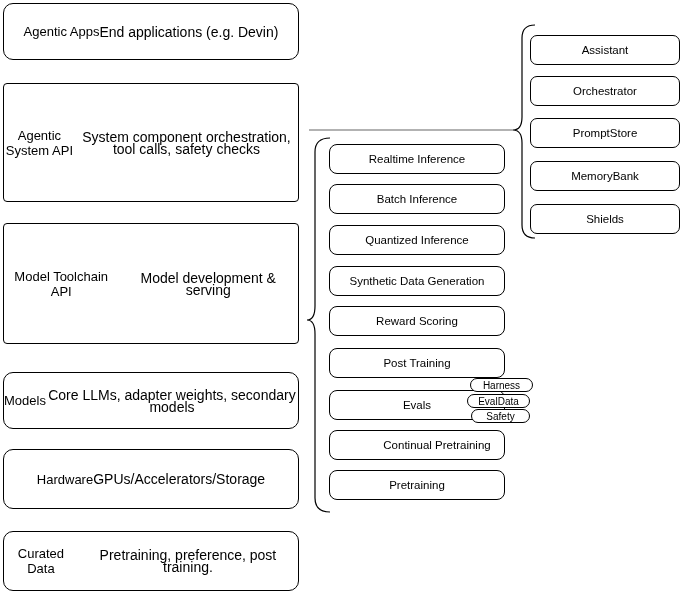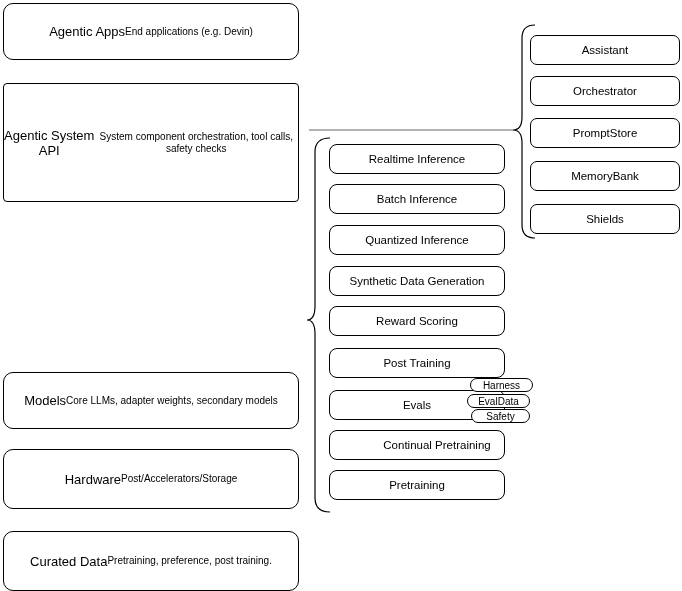--- a/index.html
+++ b/index.html
@@ -29,21 +29,21 @@
     background: #ffffff;
     display: flex;
     align-items: center;
     justify-content: center;
     text-align: center;
   }
   
   .lbox { left: 3px; width: 296px; border-radius: 10px; }
   .lbox.bigr { border-radius: 4px; }
   .lbox-title { font-size: 13px; line-height: 15px; }
-  .lbox-sub { font-size: 10px; line-height: 12px; }
+  .lbox-sub { font-size: 14px; line-height: 12px; }
   
   .mbox {
     left: 329px; width: 176px; height: 30px;
     border-radius: 8px;
     font-size: 11.5px;
   }
   
   .rbox {
     left: 530px; width: 150px; height: 30px;
     border-radius: 7px;
@@ -80,27 +80,31 @@
   </svg>
 
   <div class="node lbox" style="top:3px;height:57px;">
     <div class="lbox-title">Agentic Apps</div>
     <div class="lbox-sub">End applications (e.g. Devin)</div>
   </div>
   <div class="node lbox bigr" style="top:83px;height:119px;">
     <div class="lbox-title">Agentic System API</div>
     <div class="lbox-sub">System component orchestration, tool calls, safety checks</div>
   </div>
+  <div class="node lbox bigr" style="top:223px;height:121px;">
+    <div class="lbox-title">Model Toolchain API</div>
+    <div class="lbox-sub">Model development &amp; serving</div>
+  </div>
   <div class="node lbox" style="top:372px;height:57px;">
     <div class="lbox-title">Models</div>
     <div class="lbox-sub">Core LLMs, adapter weights, secondary models</div>
   </div>
   <div class="node lbox" style="top:449px;height:60px;">
     <div class="lbox-title">Hardware</div>
-    <div class="lbox-sub">Post/Accelerators/Storage</div>
+    <div class="lbox-sub">GPUs/Accelerators/Storage</div>
   </div>
   <div class="node lbox" style="top:531px;height:60px;">
     <div class="lbox-title">Curated Data</div>
     <div class="lbox-sub">Pretraining, preference, post training.</div>
   </div>
 
   <div class="node mbox" style="top:144px;">Realtime Inference</div>
   <div class="node mbox" style="top:184px;">Batch Inference</div>
   <div class="node mbox" style="top:225px;">Quantized Inference</div>
   <div class="node mbox" style="top:266px;">Synthetic Data Generation</div>

